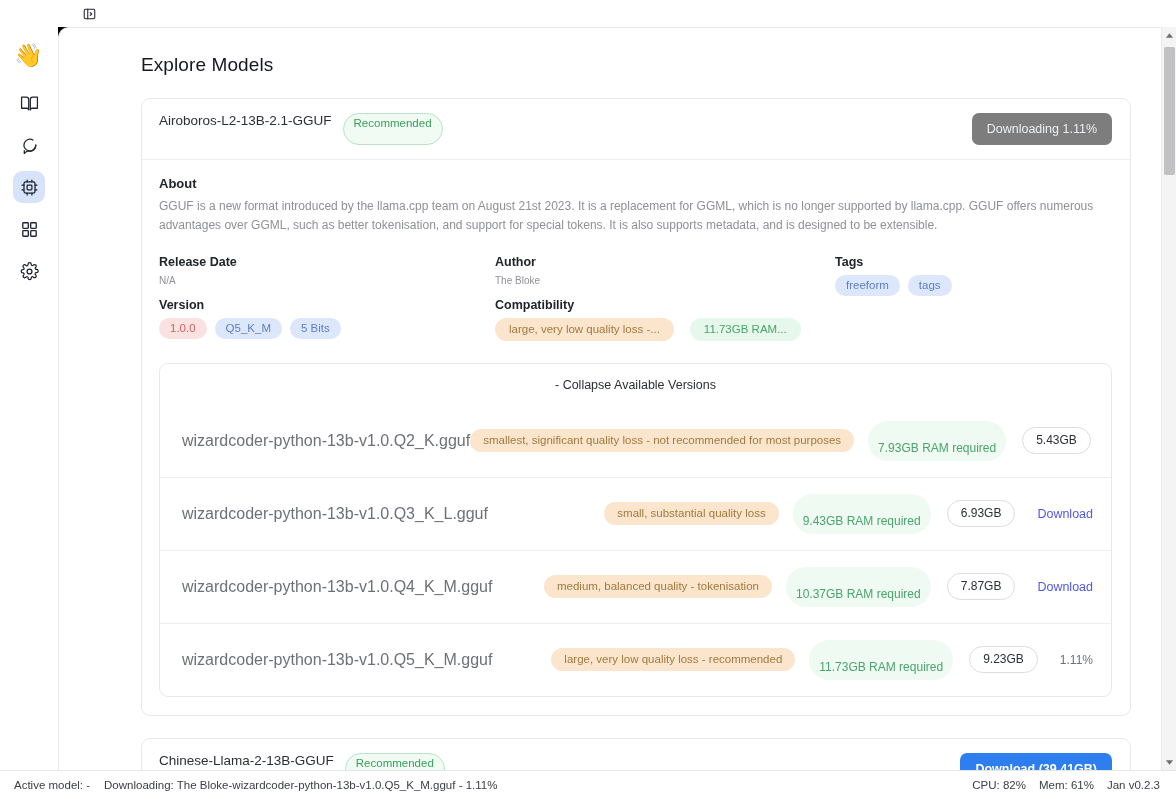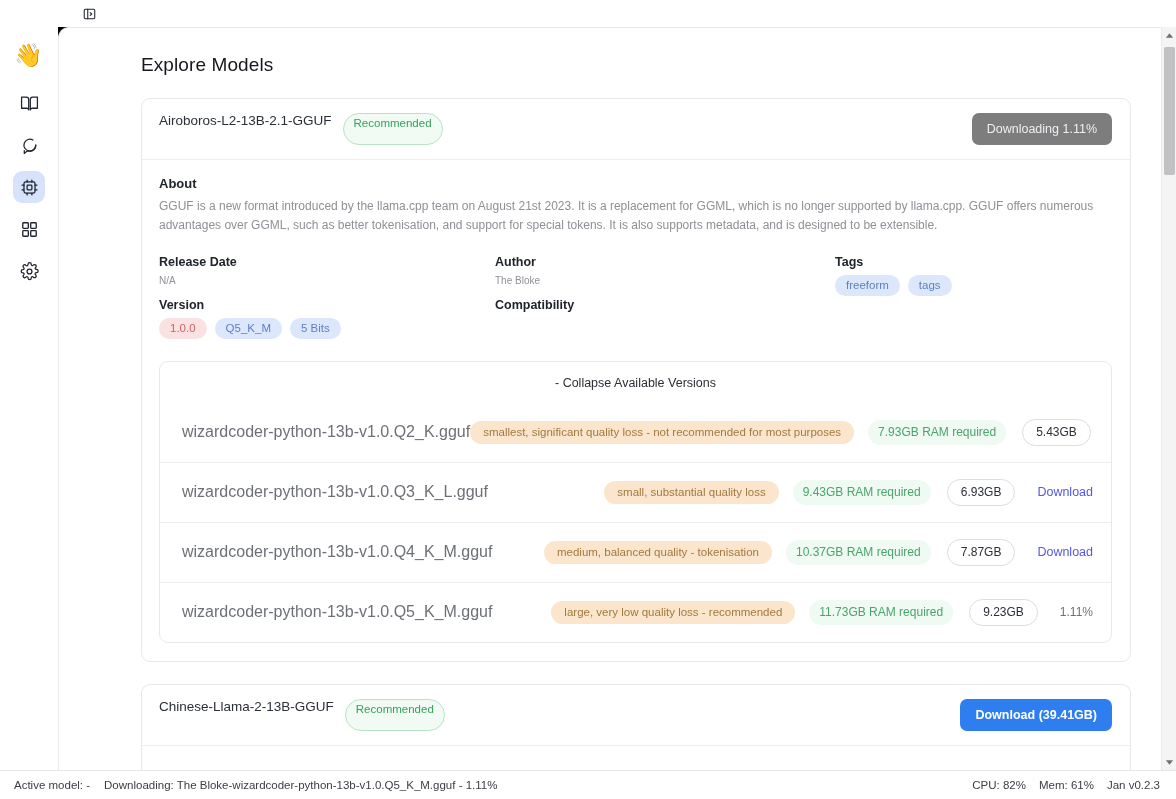--- a/index.html
+++ b/index.html
@@ -131,21 +131,21 @@
     padding: 16px 18px 16px 22px;
     border-top: 1px solid #ededf0;
     min-height: 57px;
   }
   .ver-file { font-size: 16px; color: #6d7077; white-space: nowrap; }
   .ver-spacer { flex: 1 1 auto; }
   .ver-tag {
     font-size: 11.5px; border-radius: 999px; padding: 5px 13px 6px;
     background: #fbe6cd; color: #a2793f; white-space: nowrap;
   }
-  .ver-ram { font-size: 12px; color: #4aa46c; background: #effaf3; border-radius: 999px; padding: 5px 10px 6px; margin-left: 14px; white-space: nowrap; }
+  .ver-ram { font-size: 12px; color: #4aa46c; background: #effaf3; border-radius: 999px; padding: 20px 10px 6px; margin-left: 14px; white-space: nowrap; }
   .ver-size {
     font-size: 12px; color: #2b2f38;
     border: 1px solid #dcdce1; border-radius: 999px;
     padding: 5px 13px 6px; margin-left: 16px; white-space: nowrap;
   }
   .ver-action { font-size: 12.5px; color: #5257e8; margin-left: 22px; cursor: pointer; white-space: nowrap; }
   .ver-pct { font-size: 12px; color: #6d7077; margin-left: 22px; white-space: nowrap; }
 
   
   .sbar {
@@ -284,20 +284,24 @@
                   <div>
                     <div class="meta-h">Version</div>
                     <div class="chips">
                       <span class="chip chip-pink">1.0.0</span>
                       <span class="chip chip-blue">Q5_K_M</span>
                       <span class="chip chip-blue">5 Bits</span>
                     </div>
                   </div>
                   <div style="grid-column: 2 / span 2;">
                     <div class="meta-h">Compatibility</div>
+                    <div class="chips">
+                      <span class="chip chip-orange" style="padding:5px 14px 6px;">large, very low quality loss -...</span>
+                      <span class="chip chip-green" style="margin-left:8px;padding:5px 14px 6px;">11.73GB RAM...</span>
+                    </div>
                   </div>
                 </div>
 
                 <div class="versions">
                   <div class="collapse-row">- Collapse Available Versions</div>
 
                   <div class="ver-row" style="border-top:none;">
                     <span class="ver-file">wizardcoder-python-13b-v1.0.Q2_K.gguf</span>
                     <span class="ver-spacer"></span>
                     <span class="ver-tag">smallest, significant quality loss - not recommended for most purposes</span>

